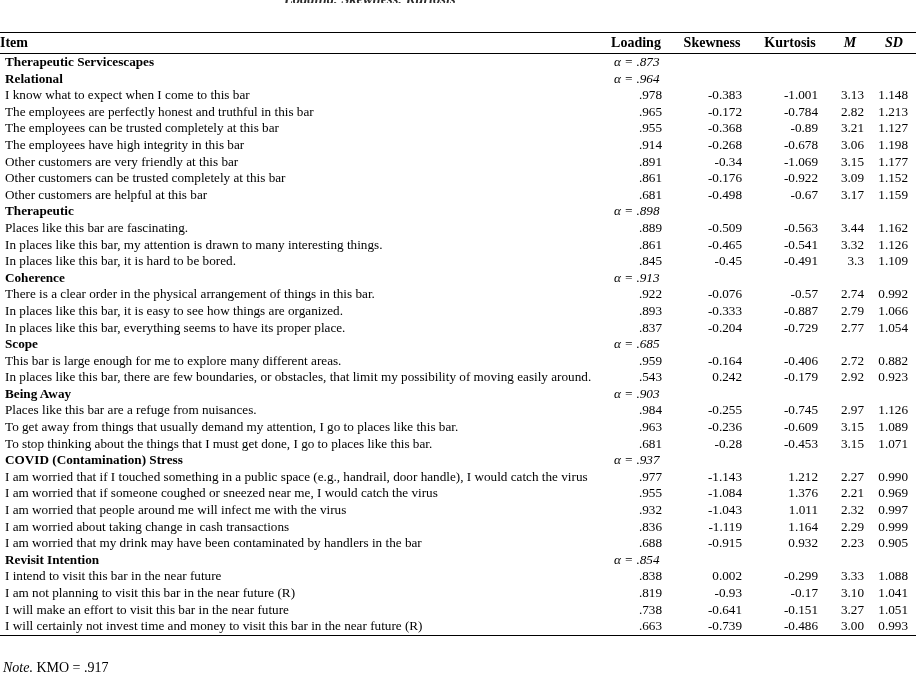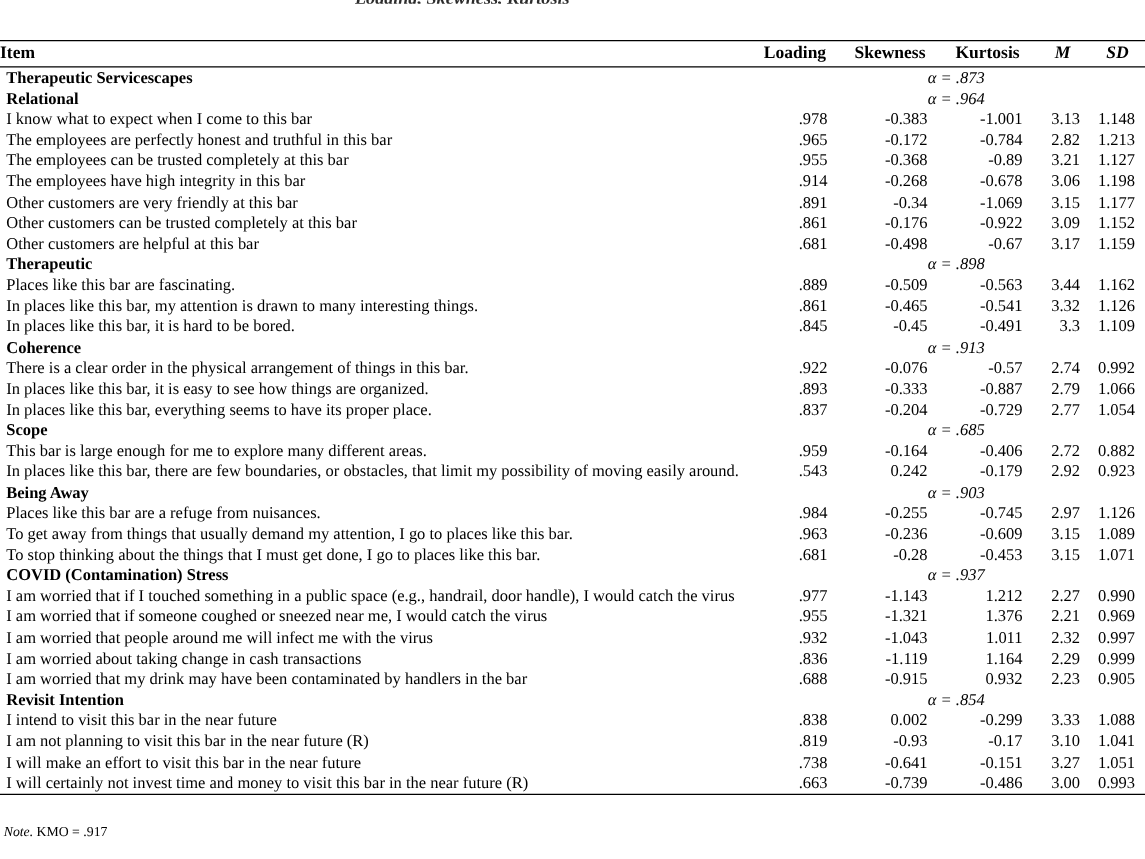--- a/index.html
+++ b/index.html
@@ -84,31 +84,31 @@
     padding-right: 10px;
     white-space: nowrap;
   }
   tbody td.num.m-col,
   tbody td.num.sd-col { padding-right: 8px; }
 
   tr.section td.item {
     font-weight: bold;
   }
   tr.section td.alpha {
-    text-align: center;
+    text-align: left;
     padding-left: 14px;
     font-style: italic;
     white-space: nowrap;
   }
 
   .note {
     position: absolute;
     left: 3px;
     top: 660px;
-    font-size: 11px;
+    font-size: 14px;
     white-space: nowrap;
     text-align: right;
   }
   .note i { font-style: italic; }
 </style>
 </head>
 <body>
 
 <div id="page">
 
@@ -310,21 +310,21 @@
           <td class="item">I am worried that if I touched something in a public space (e.g., handrail, door handle), I would catch the virus</td>
           <td class="num">.977</td>
           <td class="num">-1.143</td>
           <td class="num">1.212</td>
           <td class="num m-col">2.27</td>
           <td class="num sd-col">0.990</td>
         </tr>
         <tr>
           <td class="item">I am worried that if someone coughed or sneezed near me, I would catch the virus</td>
           <td class="num">.955</td>
-          <td class="num">-1.321</td>
+          <td class="num">-1.084</td>
           <td class="num">1.376</td>
           <td class="num m-col">2.21</td>
           <td class="num sd-col">0.969</td>
         </tr>
         <tr>
           <td class="item">I am worried that people around me will infect me with the virus</td>
           <td class="num">.932</td>
           <td class="num">-1.043</td>
           <td class="num">1.011</td>
           <td class="num m-col">2.32</td>

